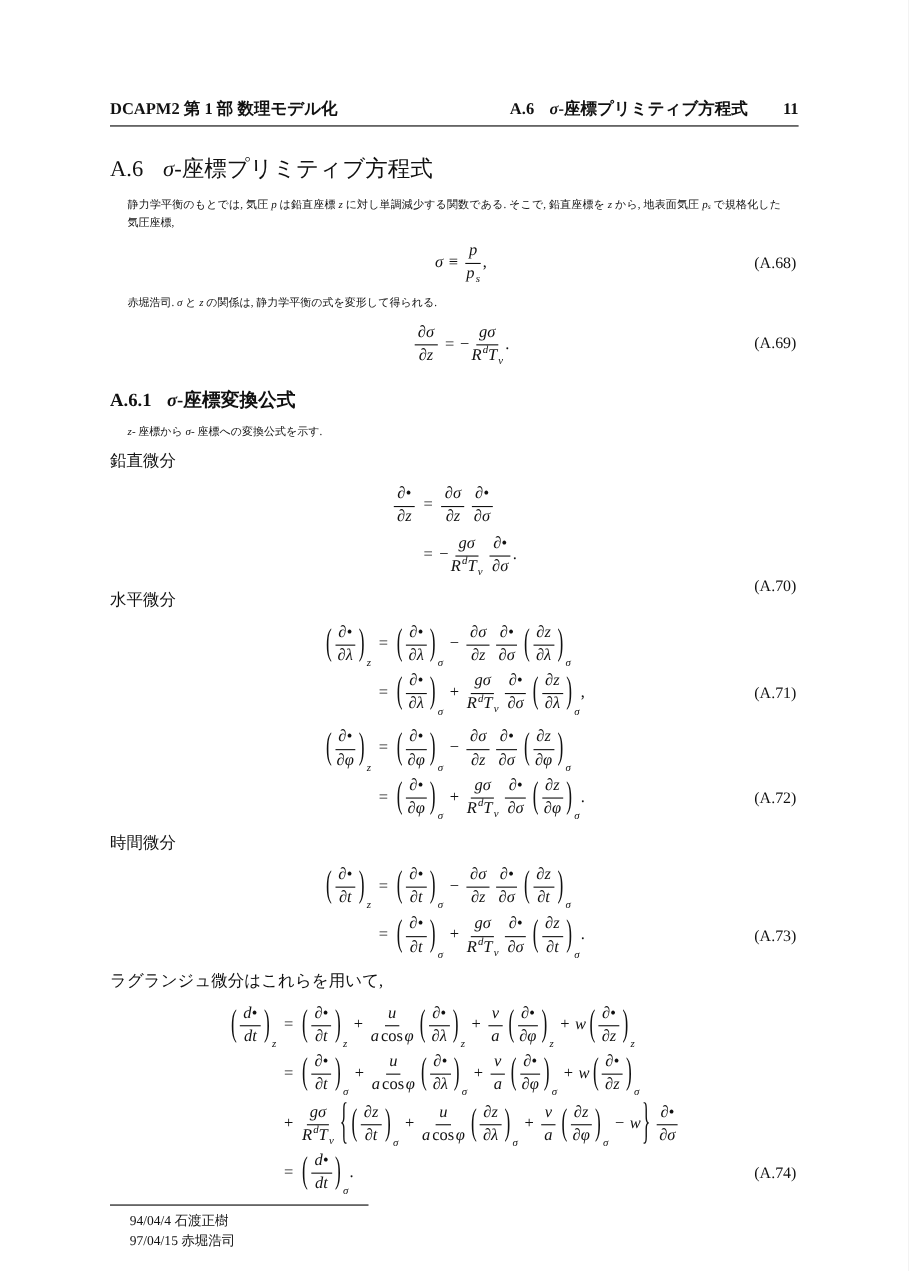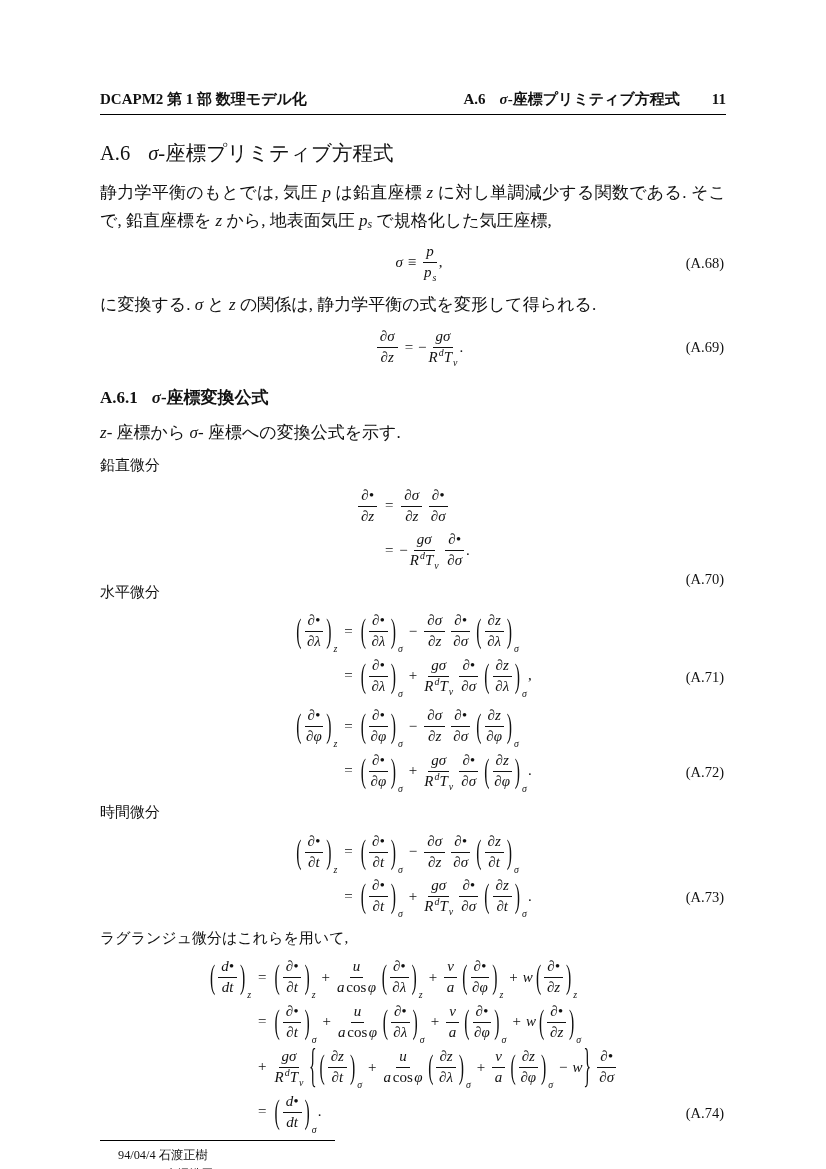--- a/index.html
+++ b/index.html
@@ -14,21 +14,21 @@
   .pg-header .hr-right{display:flex;gap:14px;align-items:baseline;}
   .pg-header .hr-page{margin-left:18px;}
 
   
   .sec-title{font-size:20.5px;font-weight:normal;margin:24px 0 12px;}
   .sec-title .sec-no{margin-right:18px;}
   .subsec-title{font-size:17px;font-weight:bold;margin:16px 0 10px;}
   .subsec-title .sec-no{margin-right:14px;}
 
   
-  .para{font-size:17px;line-height:1.62;margin:2px 0;text-align:justify;}
+  .para{font-size:10px;line-height:1.62;margin:2px 16px;text-align:justify;}
   .mlabel{font-size:15px;line-height:1.5;margin:8px 0 0;}
   .im{font-style:italic;}
   .isb{font-size:70%;font-style:italic;vertical-align:-0.2em;}
 
   
   .eq-block{position:relative;margin:6px 0;font-size:15px;line-height:1.15;}
   .eqtbl{display:table;margin:0 auto;}
   .eqrow{display:table-row;}
   .cl,.cm,.cr{display:table-cell;vertical-align:middle;padding:4px 0;}
   .cl{text-align:right;}
@@ -92,21 +92,21 @@
                     <span class="tsb">s</span>
                   </span>
                 </span>
                 <span>,</span>
               </span></span>
           </span>
         </span>
         <span class="eqtag" style="top: 22.5px;">(A.68)</span>
       </div>
 
-    <p class="para"><span>に変換する. </span><span class="im">σ</span><span> と </span><span class="im">z</span><span> の関係は, 静力学平衡の式を変形して得られる.</span></p>
+    <p class="para"><span>赤堀浩司. </span><span class="im">σ</span><span> と </span><span class="im">z</span><span> の関係は, 静力学平衡の式を変形して得られる.</span></p>
 
     <div class="eq-block">
         <span class="eqtbl">
           <span class="eqrow">
             <span class="cl"></span>
             <span class="cm"></span>
             <span class="cr"><span class="mrow">
                 <span class="frac">
                   <span class="mrow fn">
                     <span class="tm">∂σ</span>

